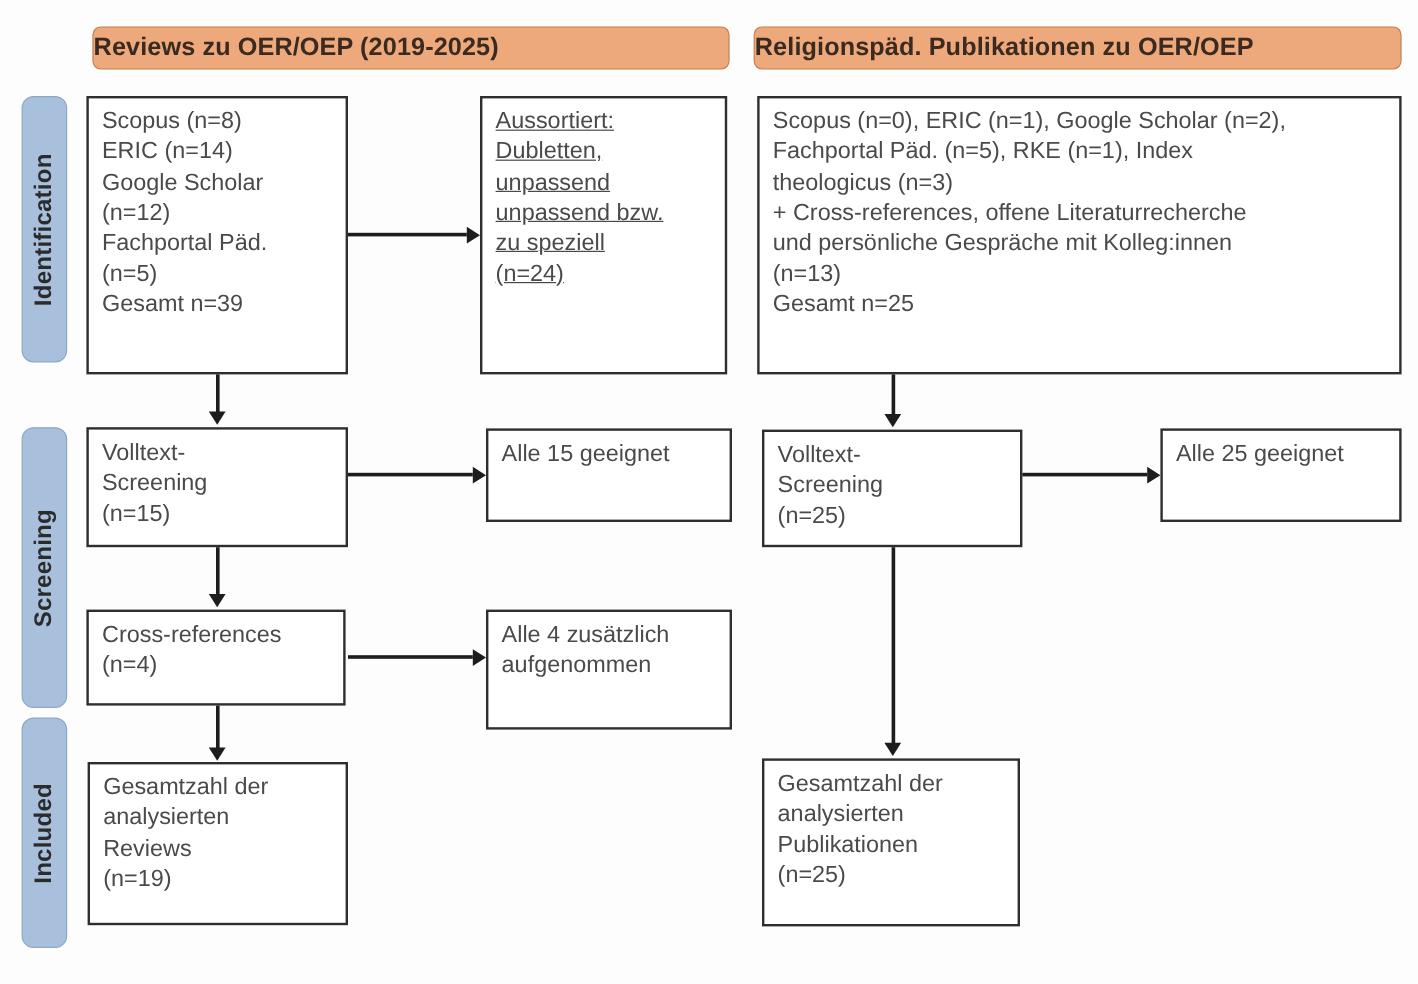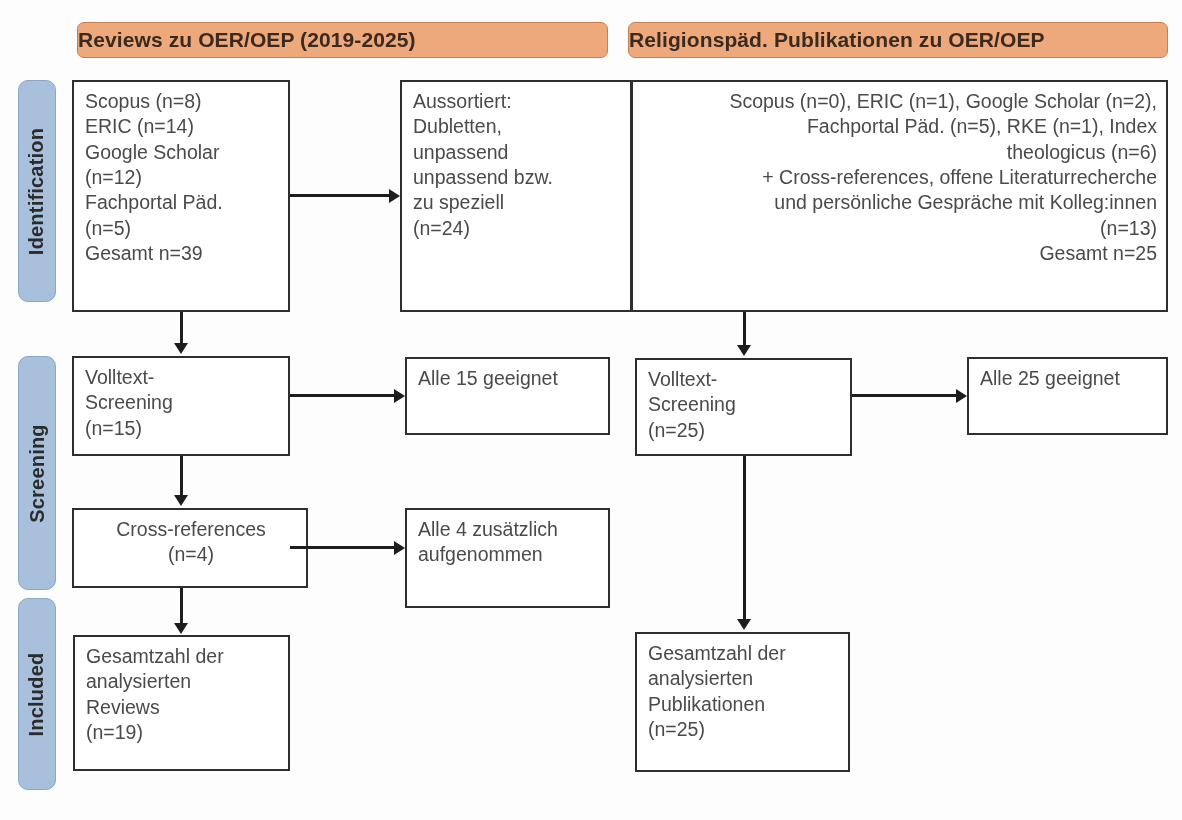--- a/index.html
+++ b/index.html
@@ -122,60 +122,60 @@
   <div class="box" style="left:72px; top:80px; width:218px; height:232px;">
     <span class="line">Scopus (n=8)</span>
     <span class="line">ERIC (n=14)</span>
     <span class="line">Google Scholar</span>
     <span class="line">(n=12)</span>
     <span class="line">Fachportal Päd.</span>
     <span class="line">(n=5)</span>
     <span class="line">Gesamt n=39</span>
   </div>
 
-  <div class="box" style="left:400px; top:80px; width:232px; height:232px;">
+  <div class="box" style="left:400px; top:80px; width:206px; height:232px;text-decoration:underline;">
     <span class="line">Aussortiert:</span>
     <span class="line">Dubletten,</span>
     <span class="line">unpassend</span>
     <span class="line">unpassend bzw.</span>
     <span class="line">zu speziell</span>
     <span class="line">(n=24)</span>
   </div>
 
   <div class="box" style="left:72px; top:356px; width:218px; height:100px;">
     <span class="line">Volltext-</span>
     <span class="line">Screening</span>
     <span class="line">(n=15)</span>
   </div>
 
   <div class="box" style="left:405px; top:357px; width:205px; height:78px;">
     <span class="line">Alle 15 geeignet</span>
   </div>
 
-  <div class="box" style="left:72px; top:508px; width:236px; height:80px;text-align:center;">
+  <div class="box" style="left:72px; top:508px; width:216px; height:80px;">
     <span class="line">Cross-references</span>
     <span class="line">(n=4)</span>
   </div>
 
   <div class="box" style="left:405px; top:508px; width:205px; height:100px;">
     <span class="line">Alle 4 zusätzlich</span>
     <span class="line">aufgenommen</span>
   </div>
 
   <div class="box" style="left:73px; top:635px; width:217px; height:136px;">
     <span class="line">Gesamtzahl der</span>
     <span class="line">analysierten</span>
     <span class="line">Reviews</span>
     <span class="line">(n=19)</span>
   </div>
 
-  <div class="box" style="left:631px; top:80px; width:537px; height:232px;text-align:right;">
+  <div class="box" style="left:631px; top:80px; width:537px; height:232px;">
     <span class="line">Scopus (n=0), ERIC (n=1), Google Scholar (n=2),</span>
     <span class="line">Fachportal Päd. (n=5), RKE (n=1), Index</span>
-    <span class="line">theologicus (n=6)</span>
+    <span class="line">theologicus (n=3)</span>
     <span class="line">+ Cross-references, offene Literaturrecherche</span>
     <span class="line">und persönliche Gespräche mit Kolleg:innen</span>
     <span class="line">(n=13)</span>
     <span class="line">Gesamt n=25</span>
   </div>
 
   <div class="box" style="left:635px; top:358px; width:217px; height:98px;">
     <span class="line">Volltext-</span>
     <span class="line">Screening</span>
     <span class="line">(n=25)</span>

